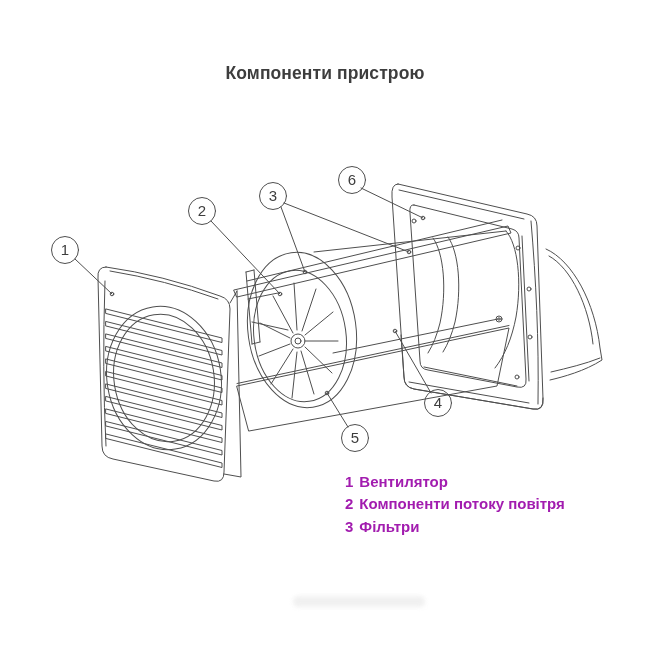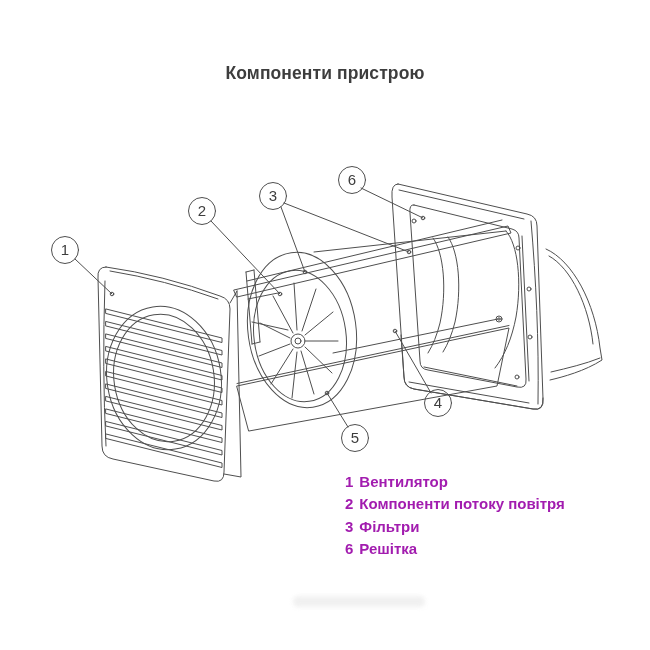--- a/index.html
+++ b/index.html
@@ -166,19 +166,16 @@
   <div class="legend">
     <div class="lgrow">
       <span class="lgnum">1</span><span>Вентилятор</span>
     </div>
     <div class="lgrow">
       <span class="lgnum">2</span><span>Компоненти потоку повітря</span>
     </div>
     <div class="lgrow">
       <span class="lgnum">3</span><span>Фільтри</span>
     </div>
-    <div class="lgrow">
-      <span class="lgnum">6</span><span>Решітка</span>
-    </div>
   </div>
 
   <div class="smudge"></div>
 </div>
 
 </body></html>

